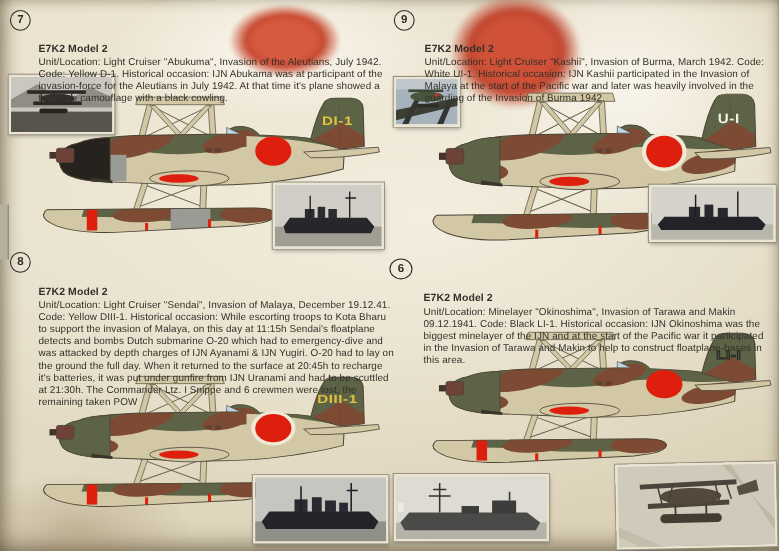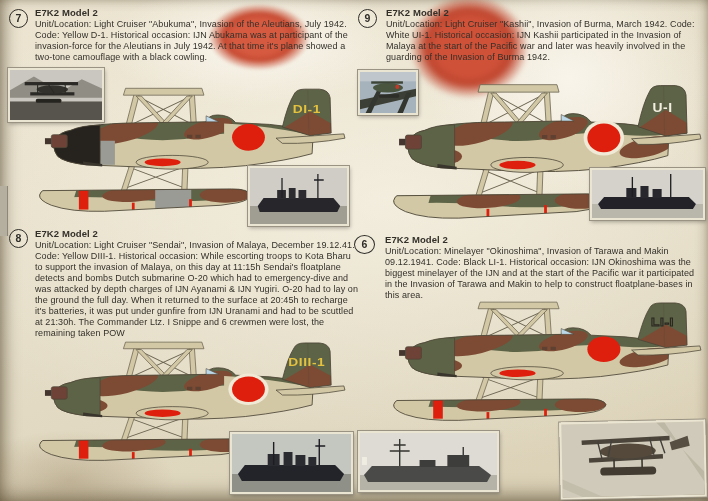--- a/index.html
+++ b/index.html
@@ -27,21 +27,21 @@
     filter:blur(2px);}
   .stain-bl{left:-35px;top:430px;width:210px;height:100px;
     background:radial-gradient(closest-side,rgba(120,95,55,.28),rgba(120,95,55,0));}
   .edge-tab{left:0;top:186px;width:7px;height:50px;background:#b4af9f;border-right:1px solid #8d8779;}
 
   .badge{
     position:absolute;z-index:6;width:17px;height:17px;border:1.6px solid #2e2c28;border-radius:50%;
     text-align:center;font-weight:bold;font-size:10.5px;line-height:17px;color:#2e2c28;
     background:rgba(240,235,220,.25);
   }
-  .tb{position:absolute;z-index:6;font-size:9px;line-height:11px;letter-spacing:.1px;}
+  .tb{position:absolute;z-index:6;font-size:9px;line-height:11px;letter-spacing:.1px;margin-top:32px;}
   .tb .ttl{display:block;font-weight:bold;font-size:9.5px;margin-bottom:1px;}
   .b{font-weight:normal;}
 
   .plane{position:absolute;z-index:2;overflow:visible;
     --g:#5d6346;--br:#7d4b34;--c:#d2c8a6;--red:#df1f0e;
     --cowl:#5d6346;--ring:transparent;--rc:transparent;--grayband:transparent;
     --floatgray:transparent;--bowstripe:#df1f0e;--code:#e4c23f;}
   .p7{--cowl:#26221e;--rc:#d2c8a6;--grayband:#9b9b95;--floatgray:#9b9b95;}
   .p8{--ring:#f0e9d6;--rc:#d2c8a6;}
   .p9{--ring:#f0e9d6;--bowstripe:transparent;--code:#f3efe0;}

